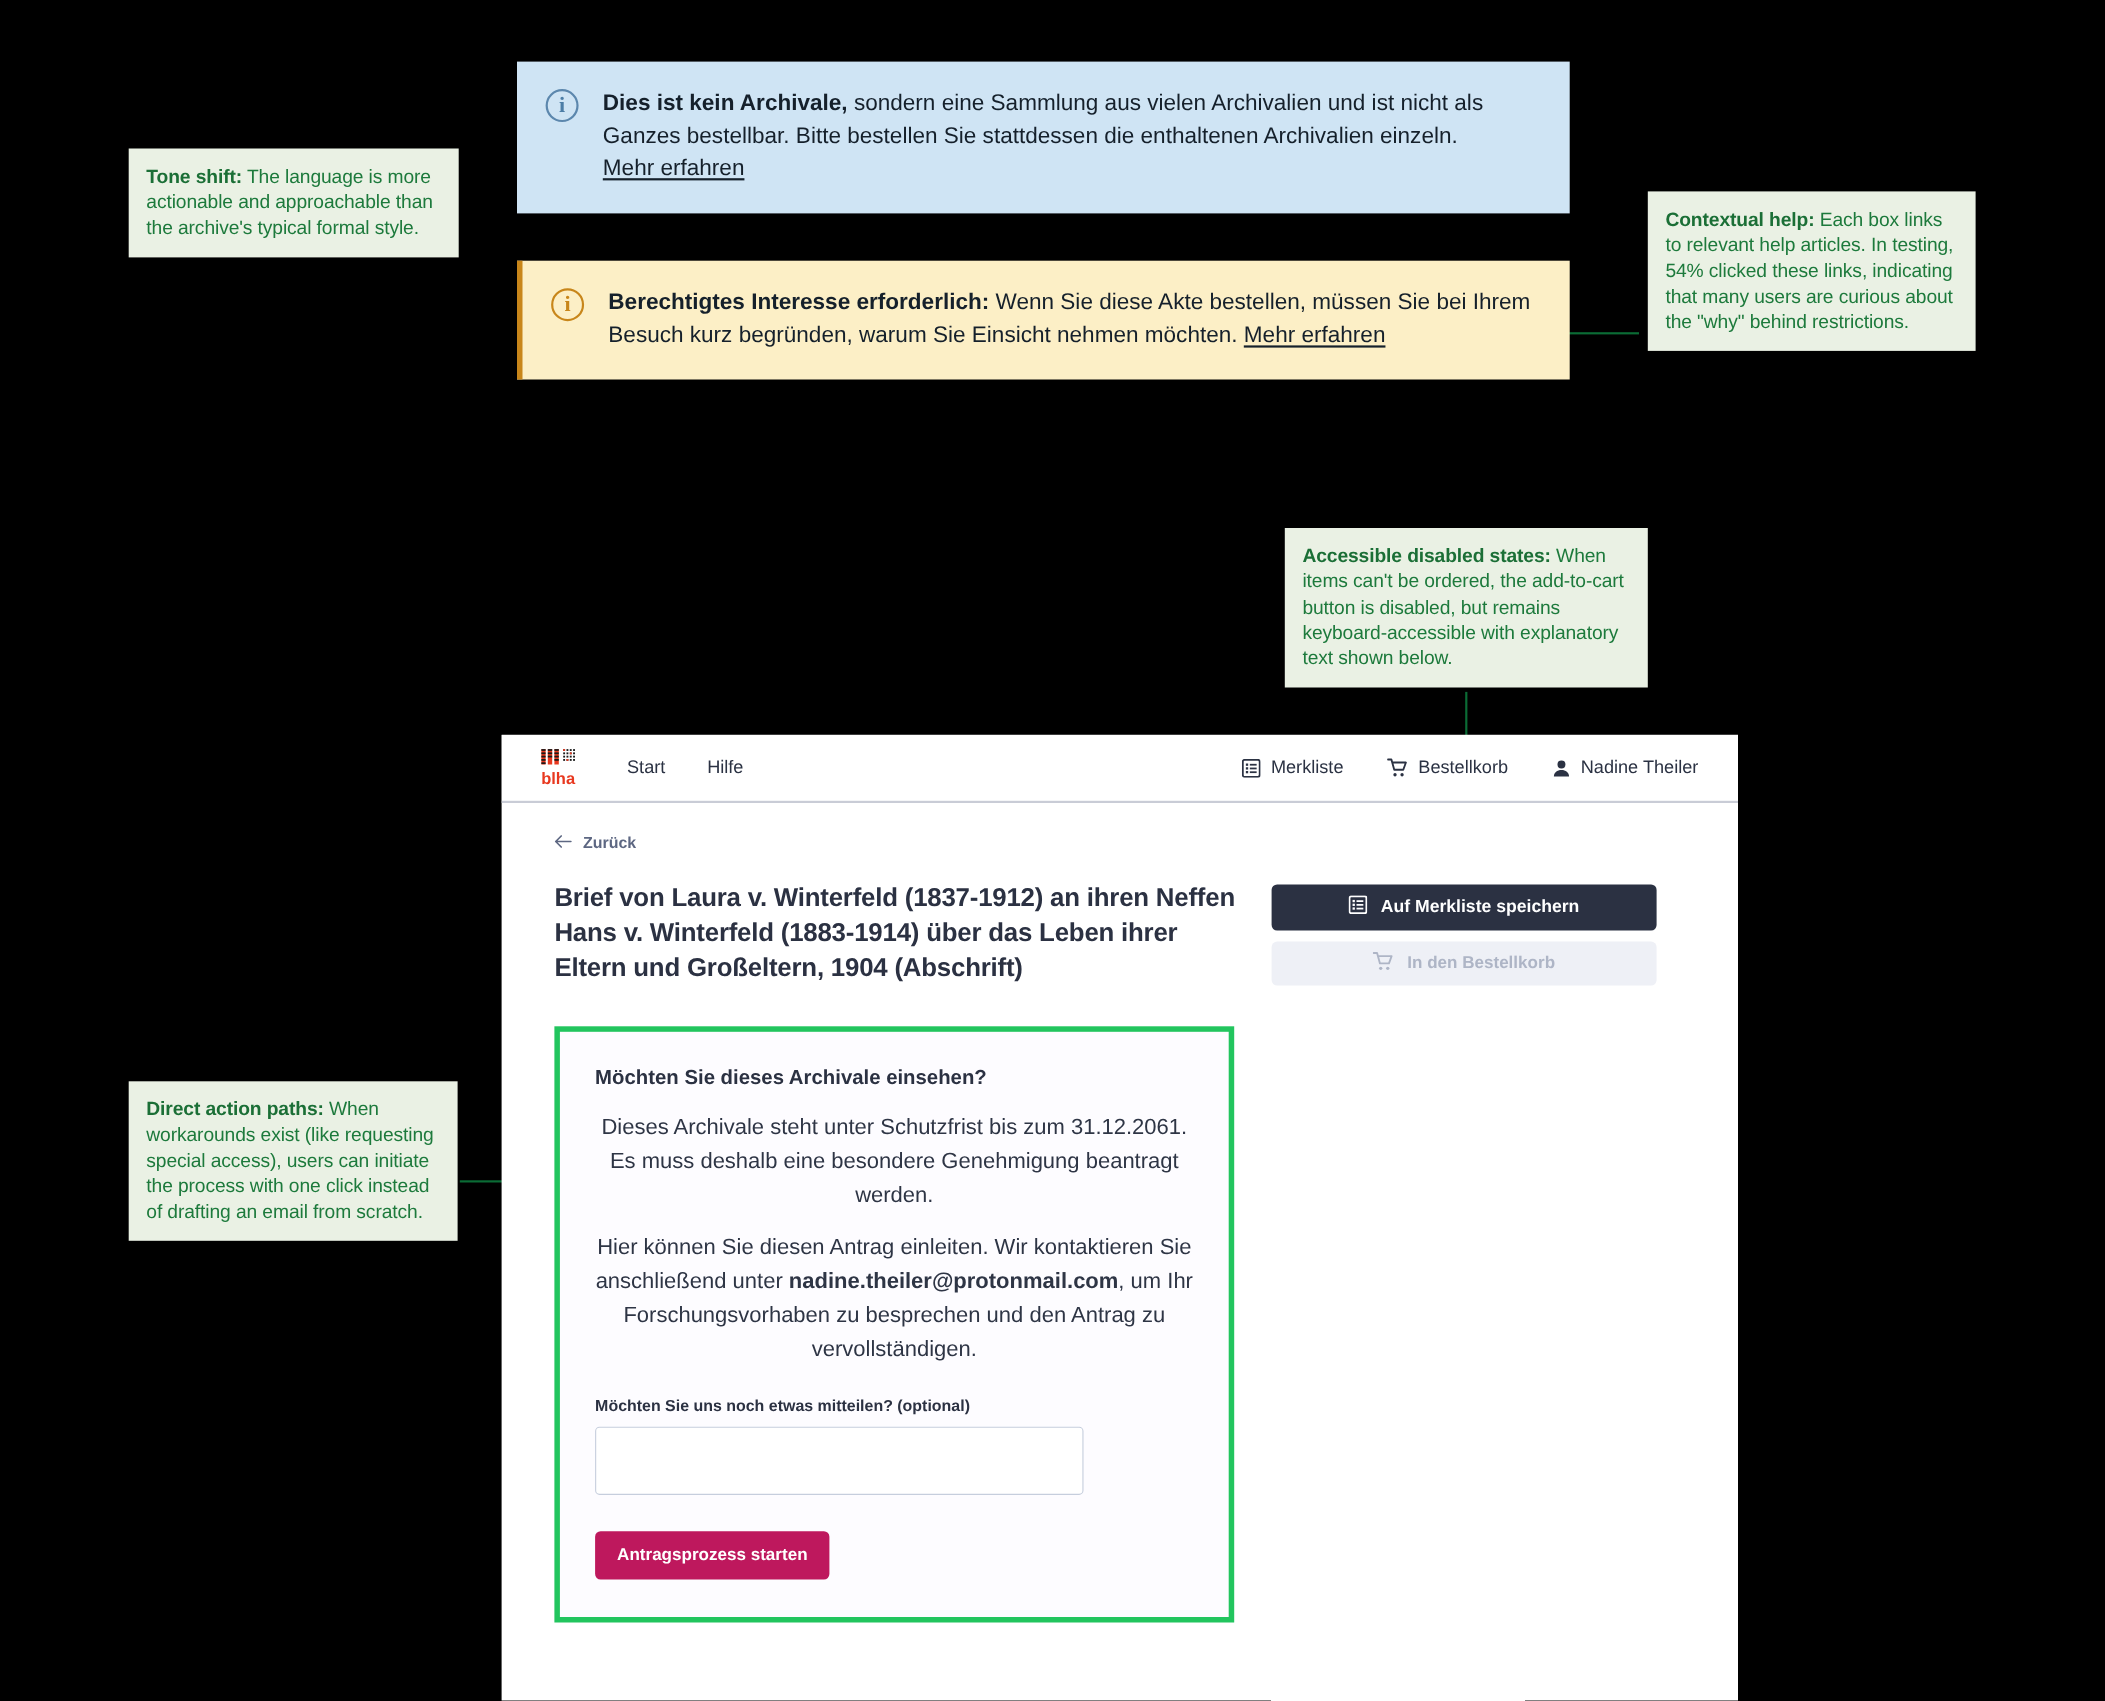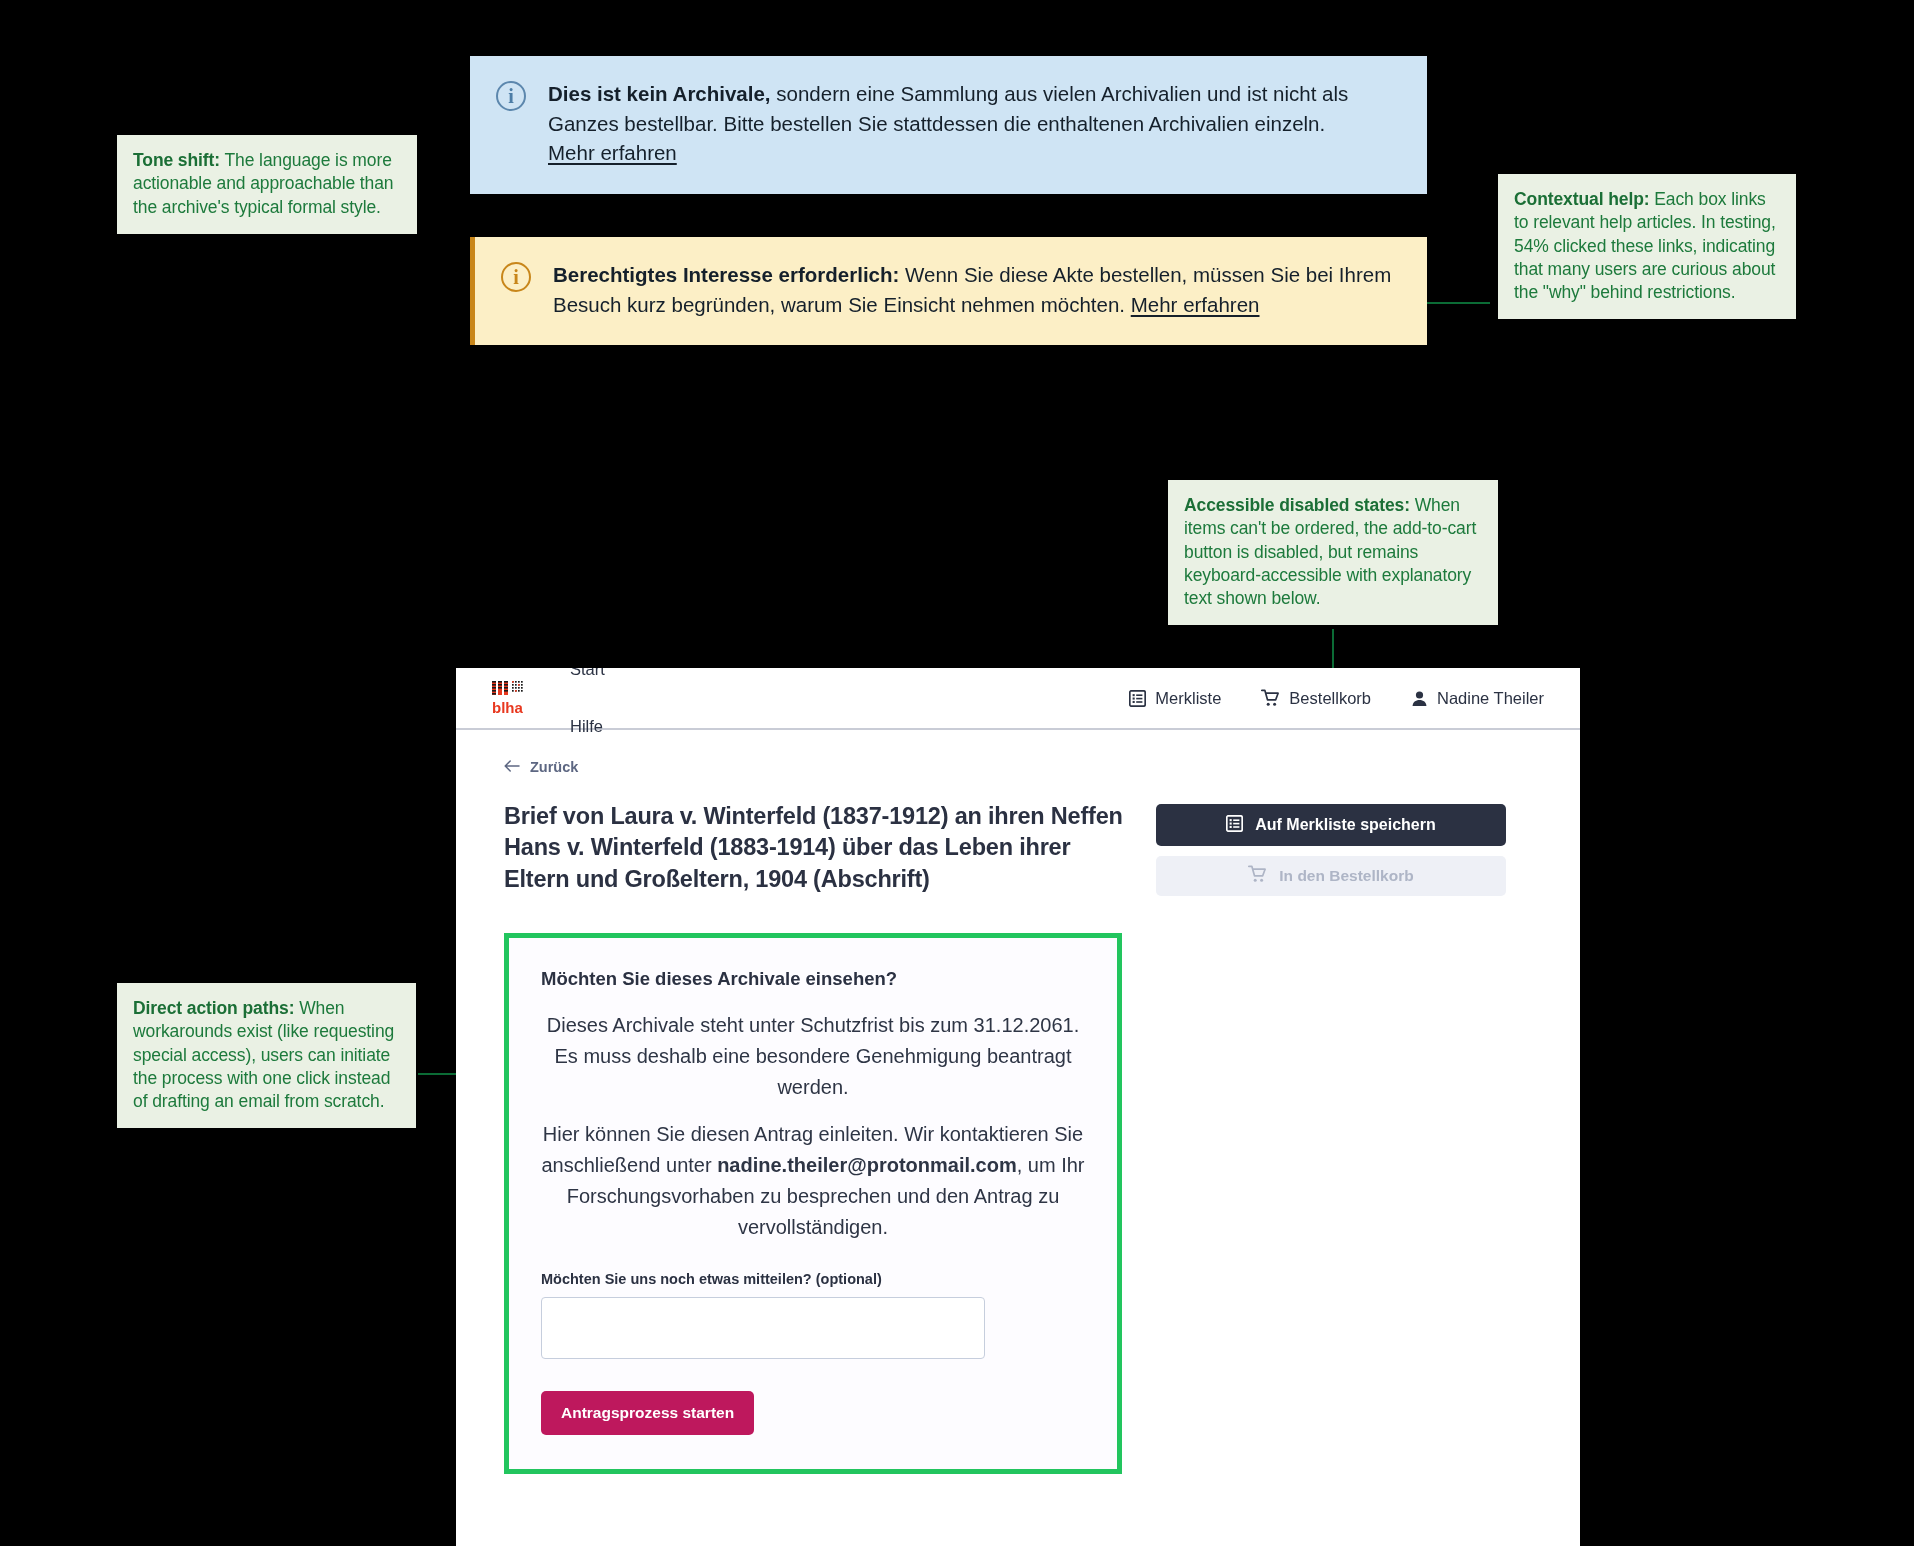--- a/index.html
+++ b/index.html
@@ -65,21 +65,21 @@
     overflow: hidden;
   }
   .topbar {
     height: 62px;
     display: flex; align-items: center;
     padding: 0 36px;
     border-bottom: 2px solid #c9ccd6;
     background: #fff;
   }
   .logo { width: 38px; height: 36px; margin-right: 40px; }
-  .nav { display: flex; gap: 38px; flex-direction: column; }
+  .nav { display: flex; gap: 38px; }
   .nav a, .util a {
     font-size: 16.5px; color: #2b3243; text-decoration: none;
     font-weight: 400; cursor: pointer;
   }
   .util { margin-left: auto; display: flex; gap: 40px; align-items: center; }
   .util .ui { display: flex; align-items: center; gap: 9px; }
   .util svg { display: block; }
 
   .page { padding: 28px 48px 0 48px; }
   .back {

